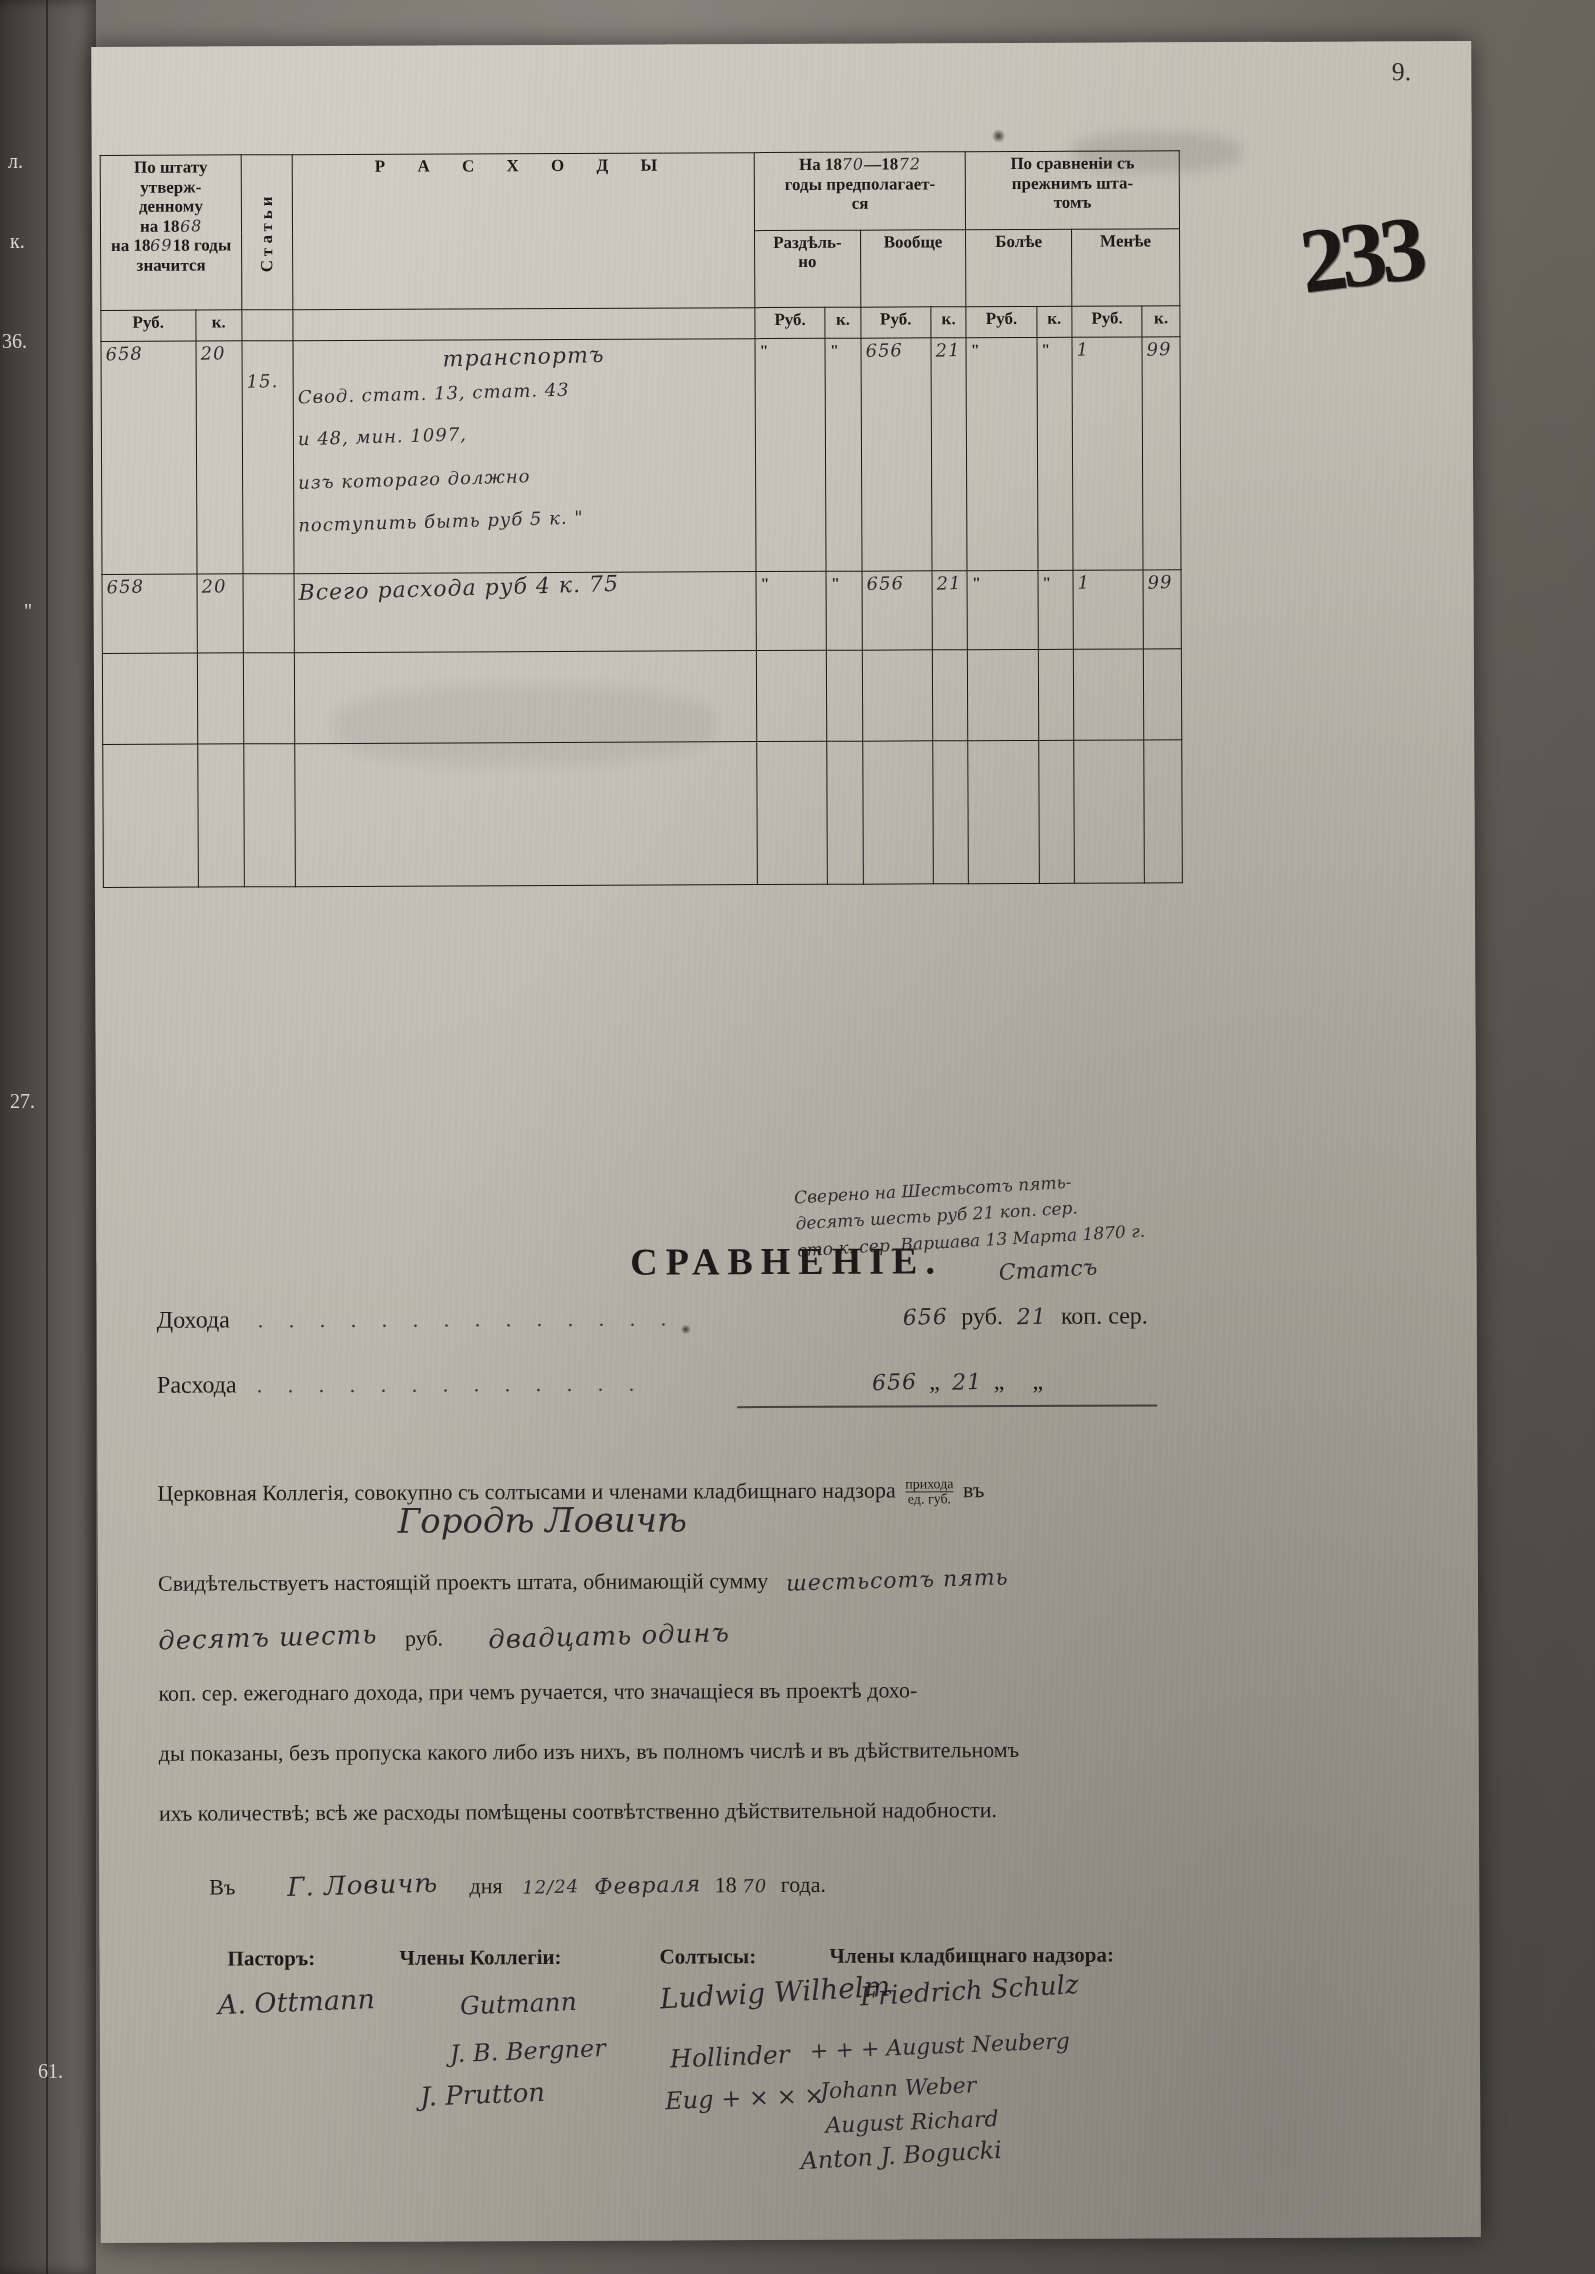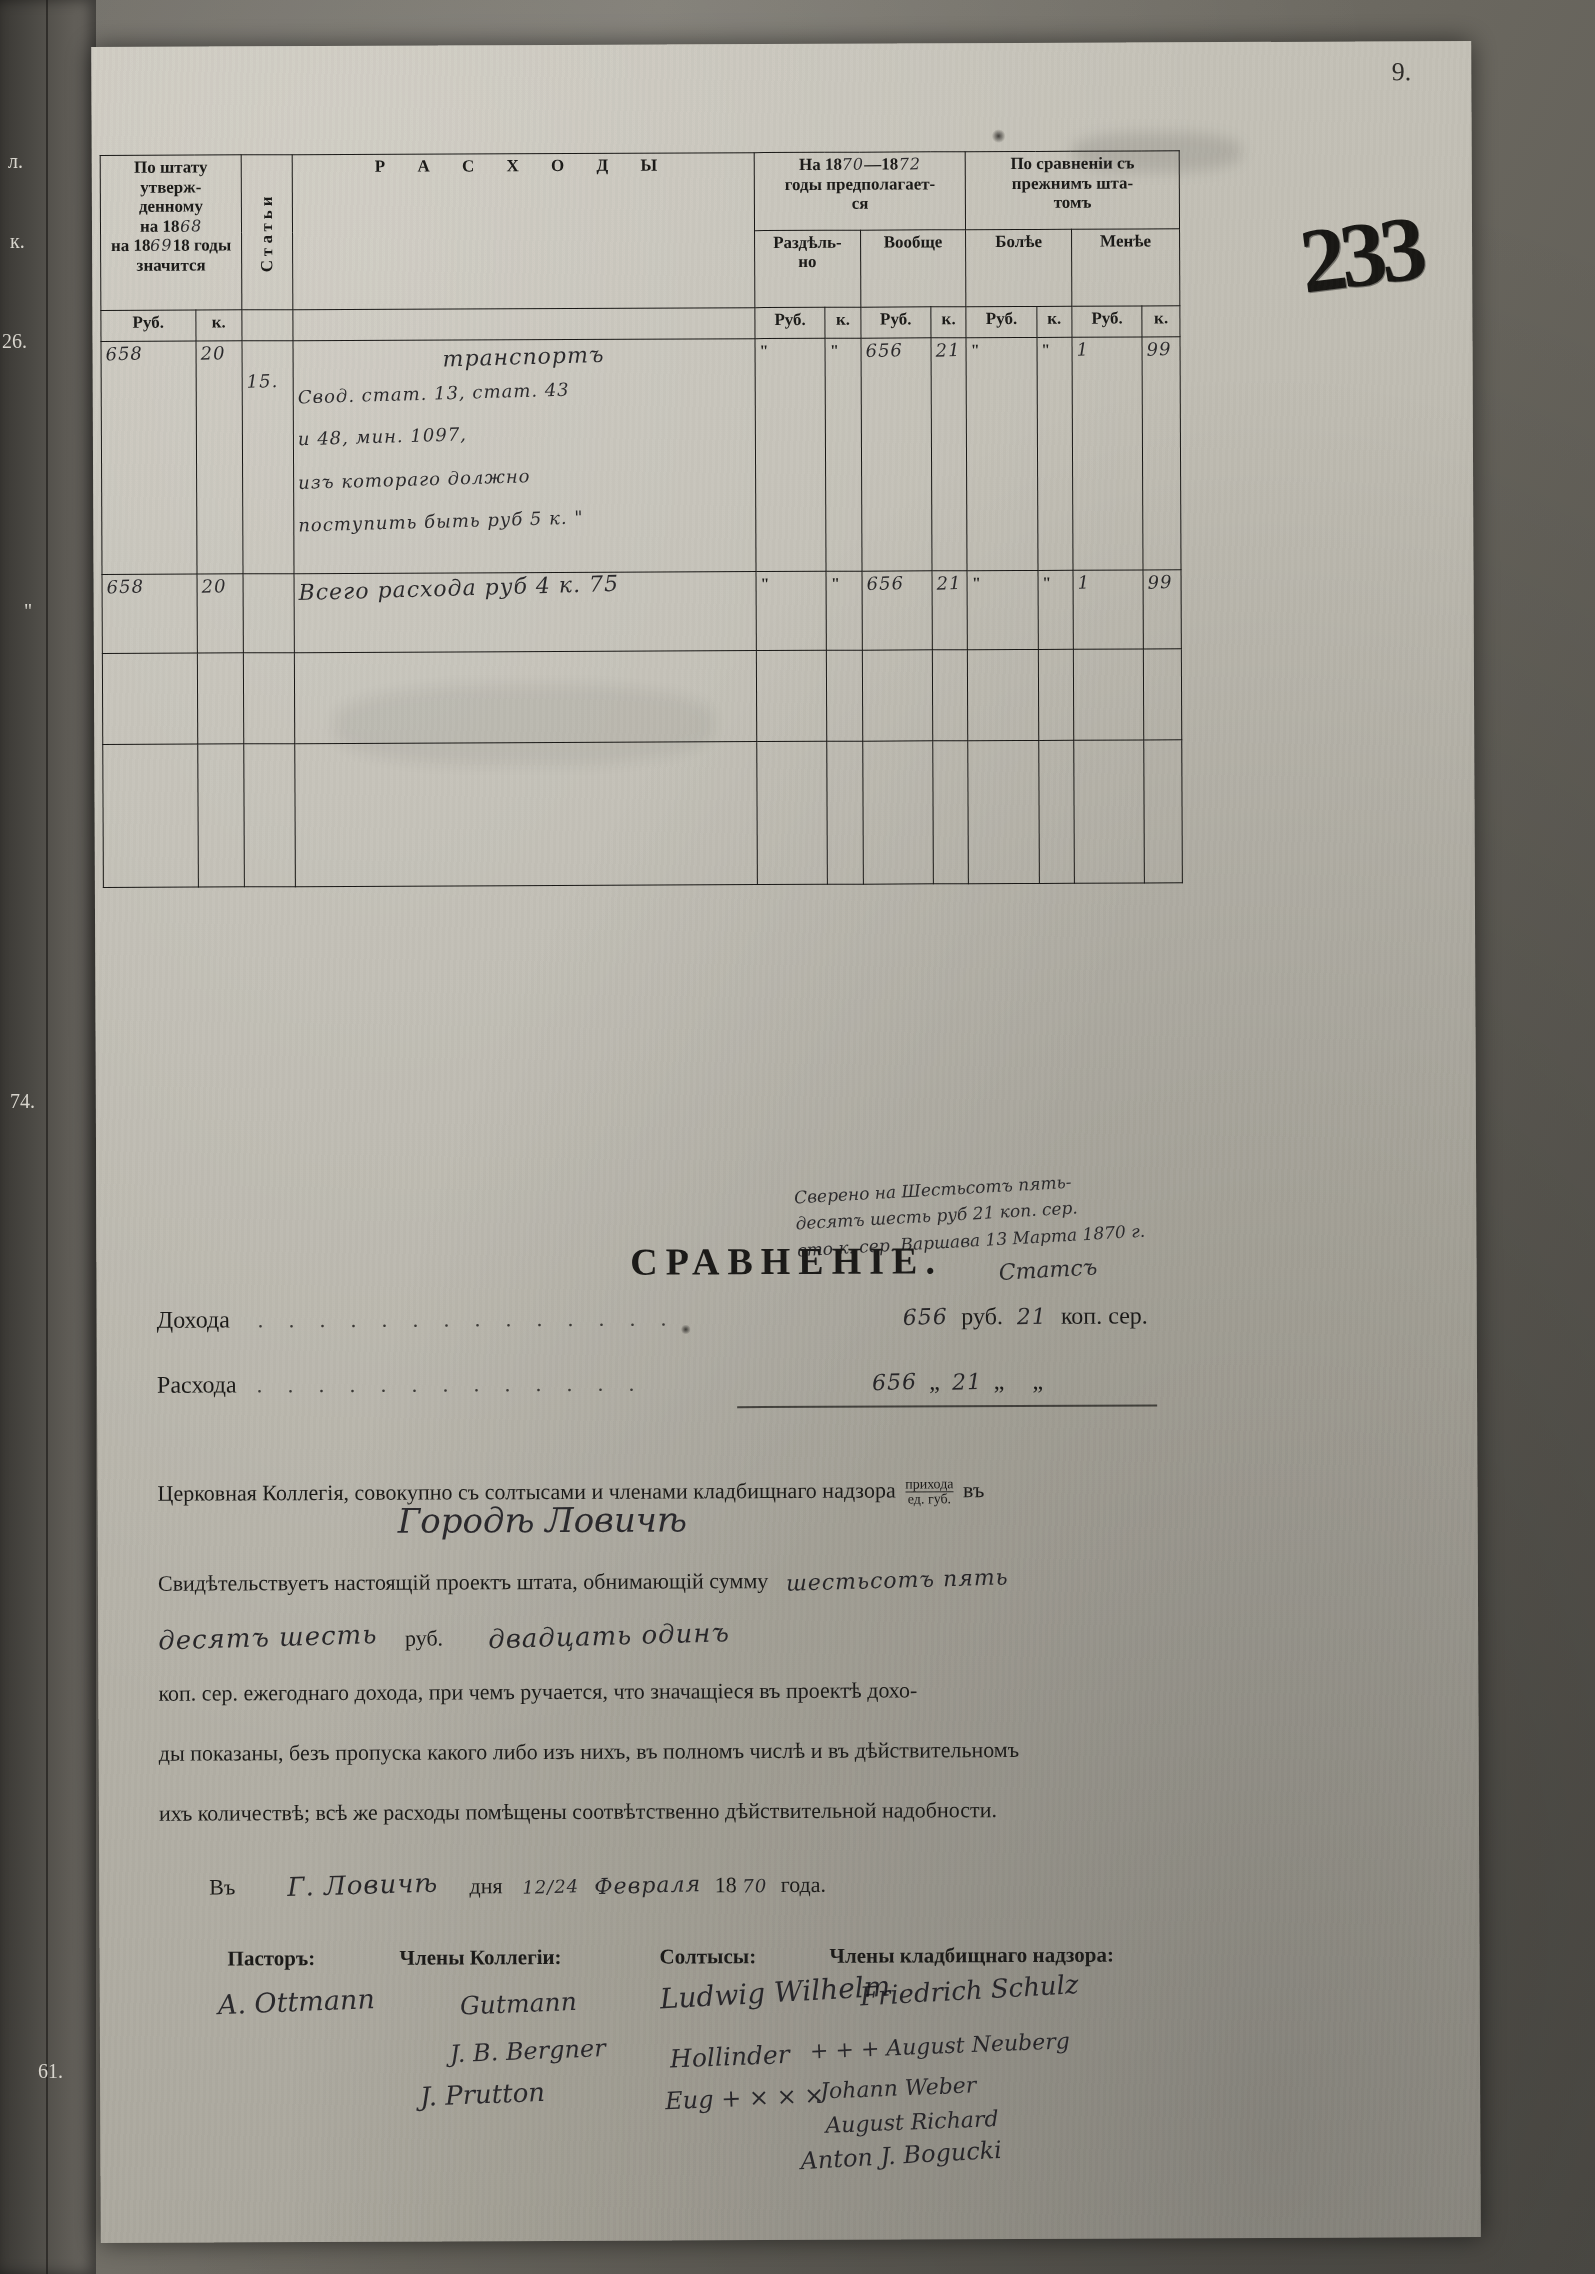--- a/index.html
+++ b/index.html
@@ -150,23 +150,23 @@
 
 <div class="page">
   <div class="scan-bg"></div>
 
   <div class="left-strip">
     <div class="edge-line"></div>
   </div>
   <div class="left-marks">
     <span style="left:8px;top:150px;">л.</span>
     <span style="left:10px;top:230px;">к.</span>
-    <span style="left:2px;top:330px;">26.</span>
+    <span style="left:2px;top:330px;">36.</span>
     <span style="left:24px;top:600px;">"</span>
-    <span style="left:10px;top:1090px;">74.</span>
+    <span style="left:10px;top:1090px;">27.</span>
     <span style="left:38px;top:2060px;">61.</span>
   </div>
 
   <div class="sheet">
 
     <div class="folio">9.</div>
     <div class="stamp-number">233</div>
 
     <div class="smudge" style="left:980px;top:90px;width:170px;height:40px;"></div>
     <div class="smudge" style="left:240px;top:640px;width:380px;height:80px;opacity:.5;"></div>

